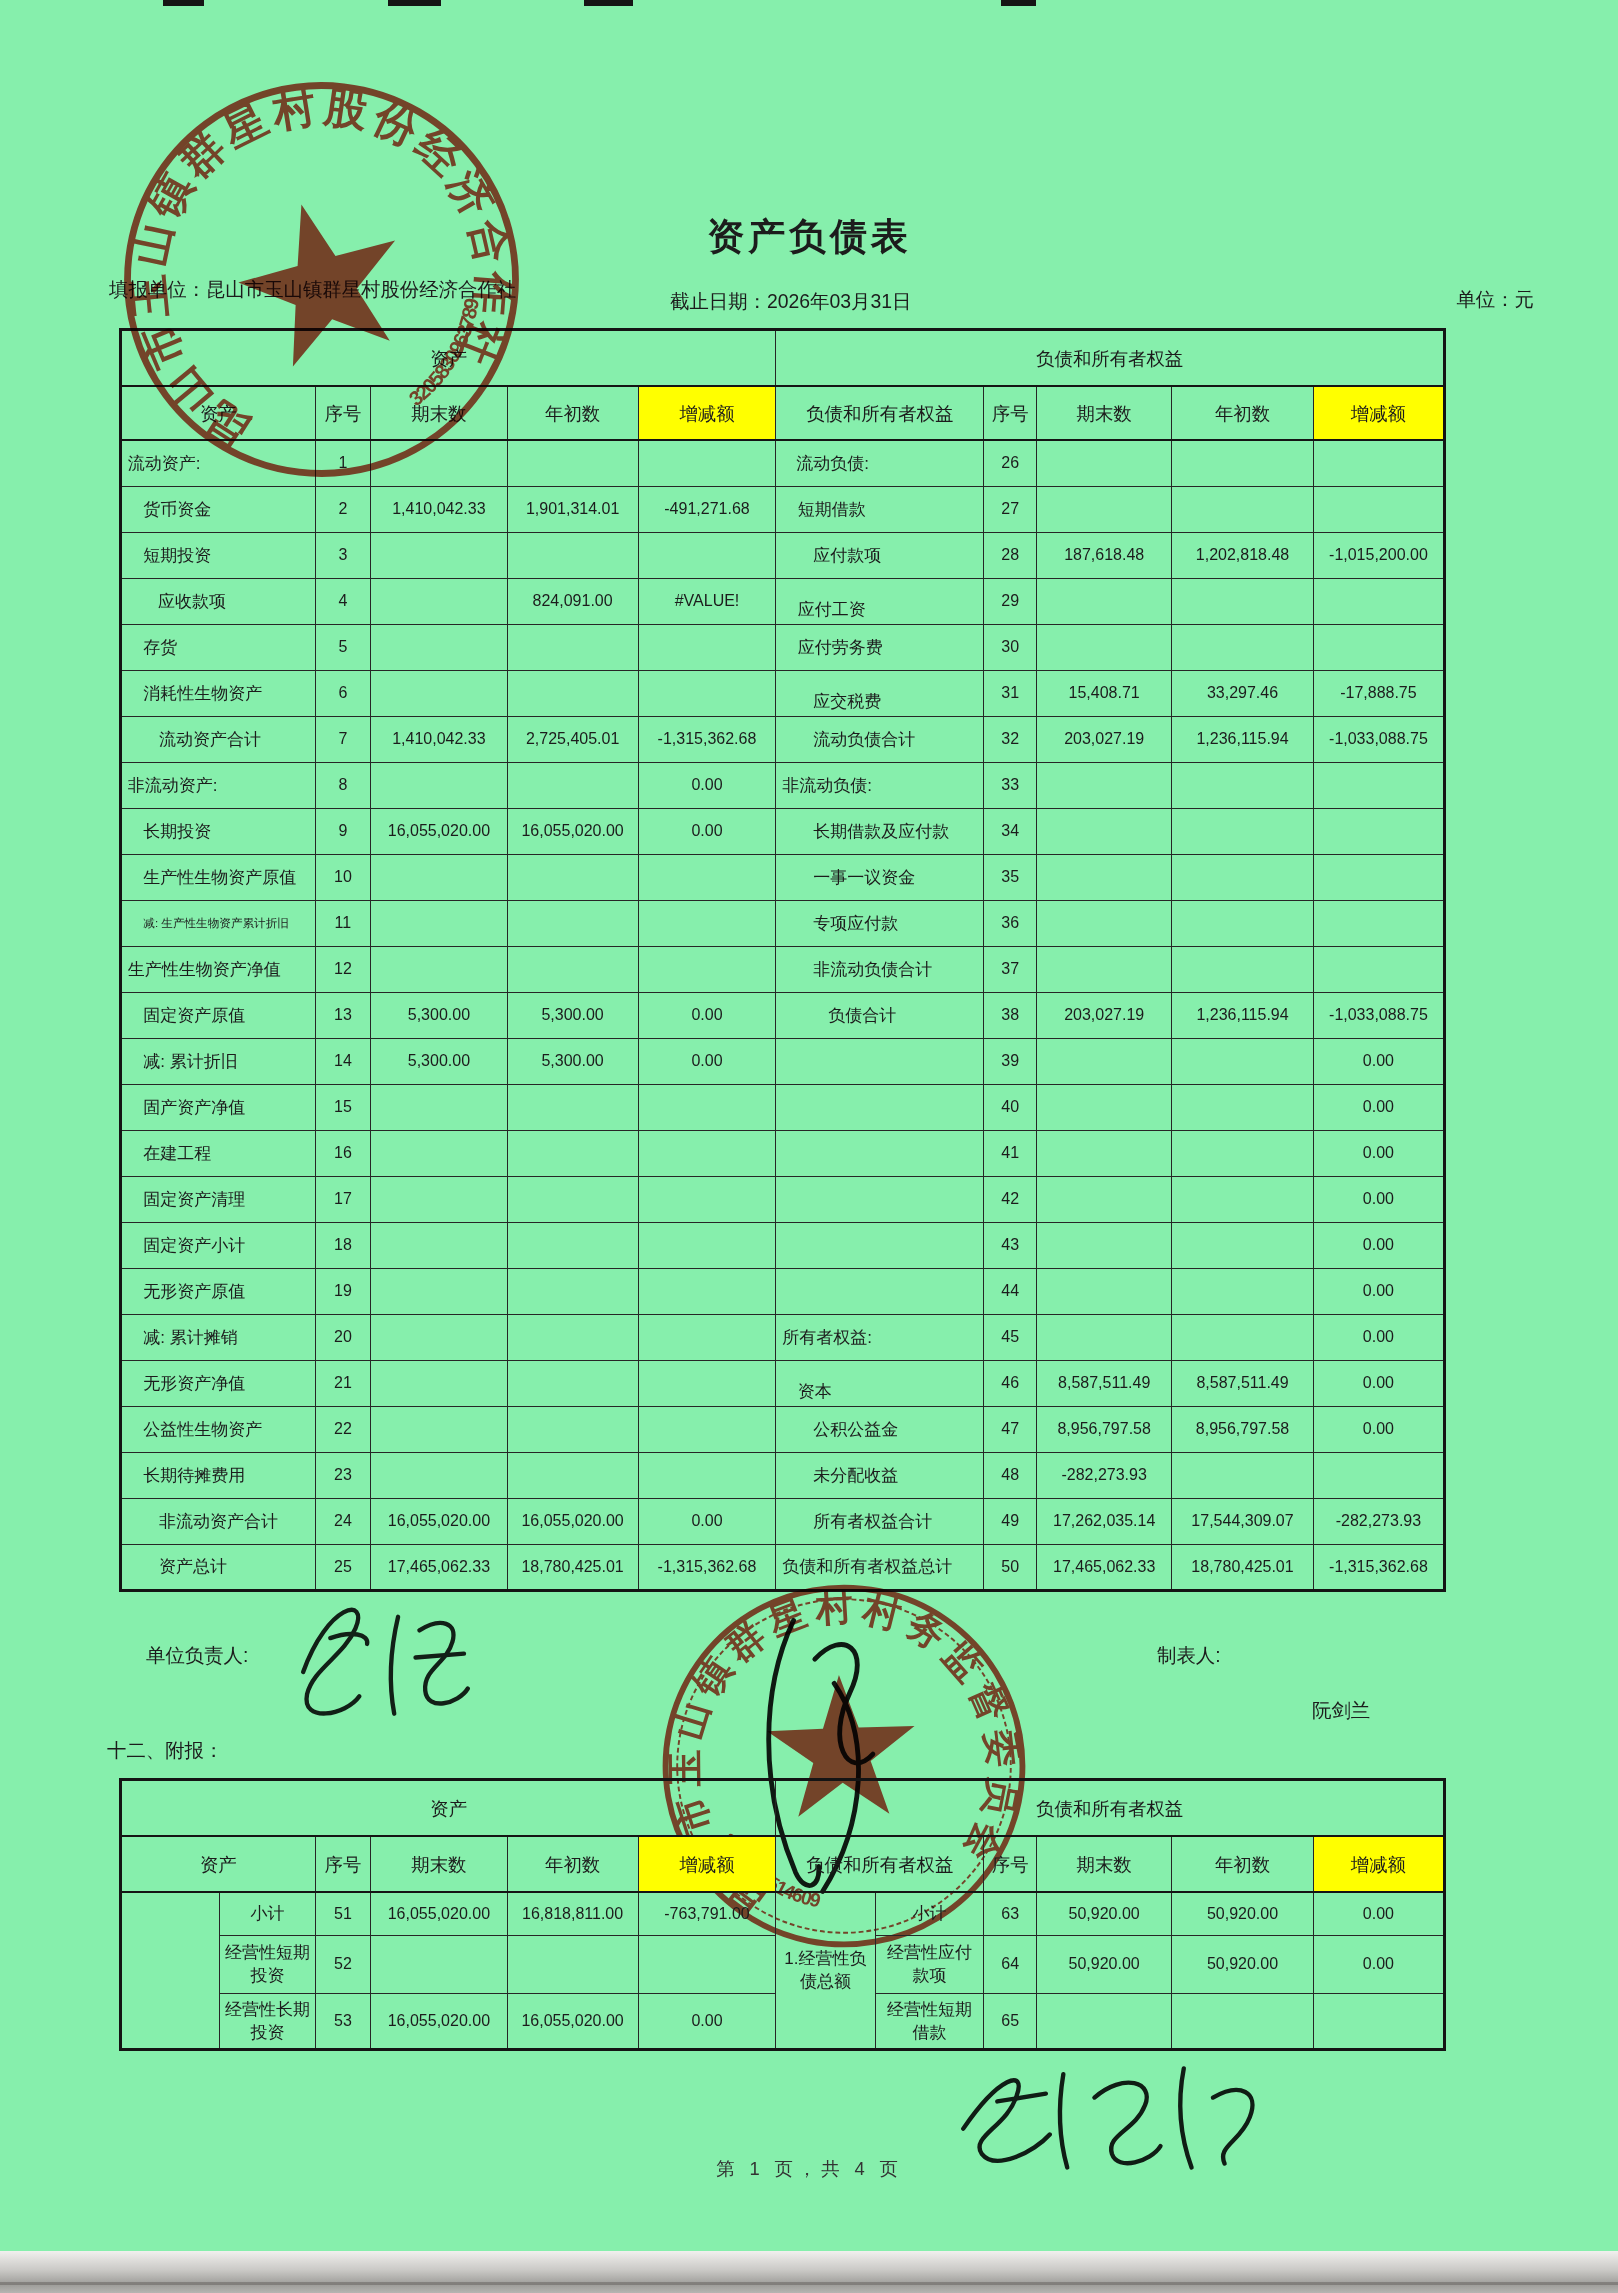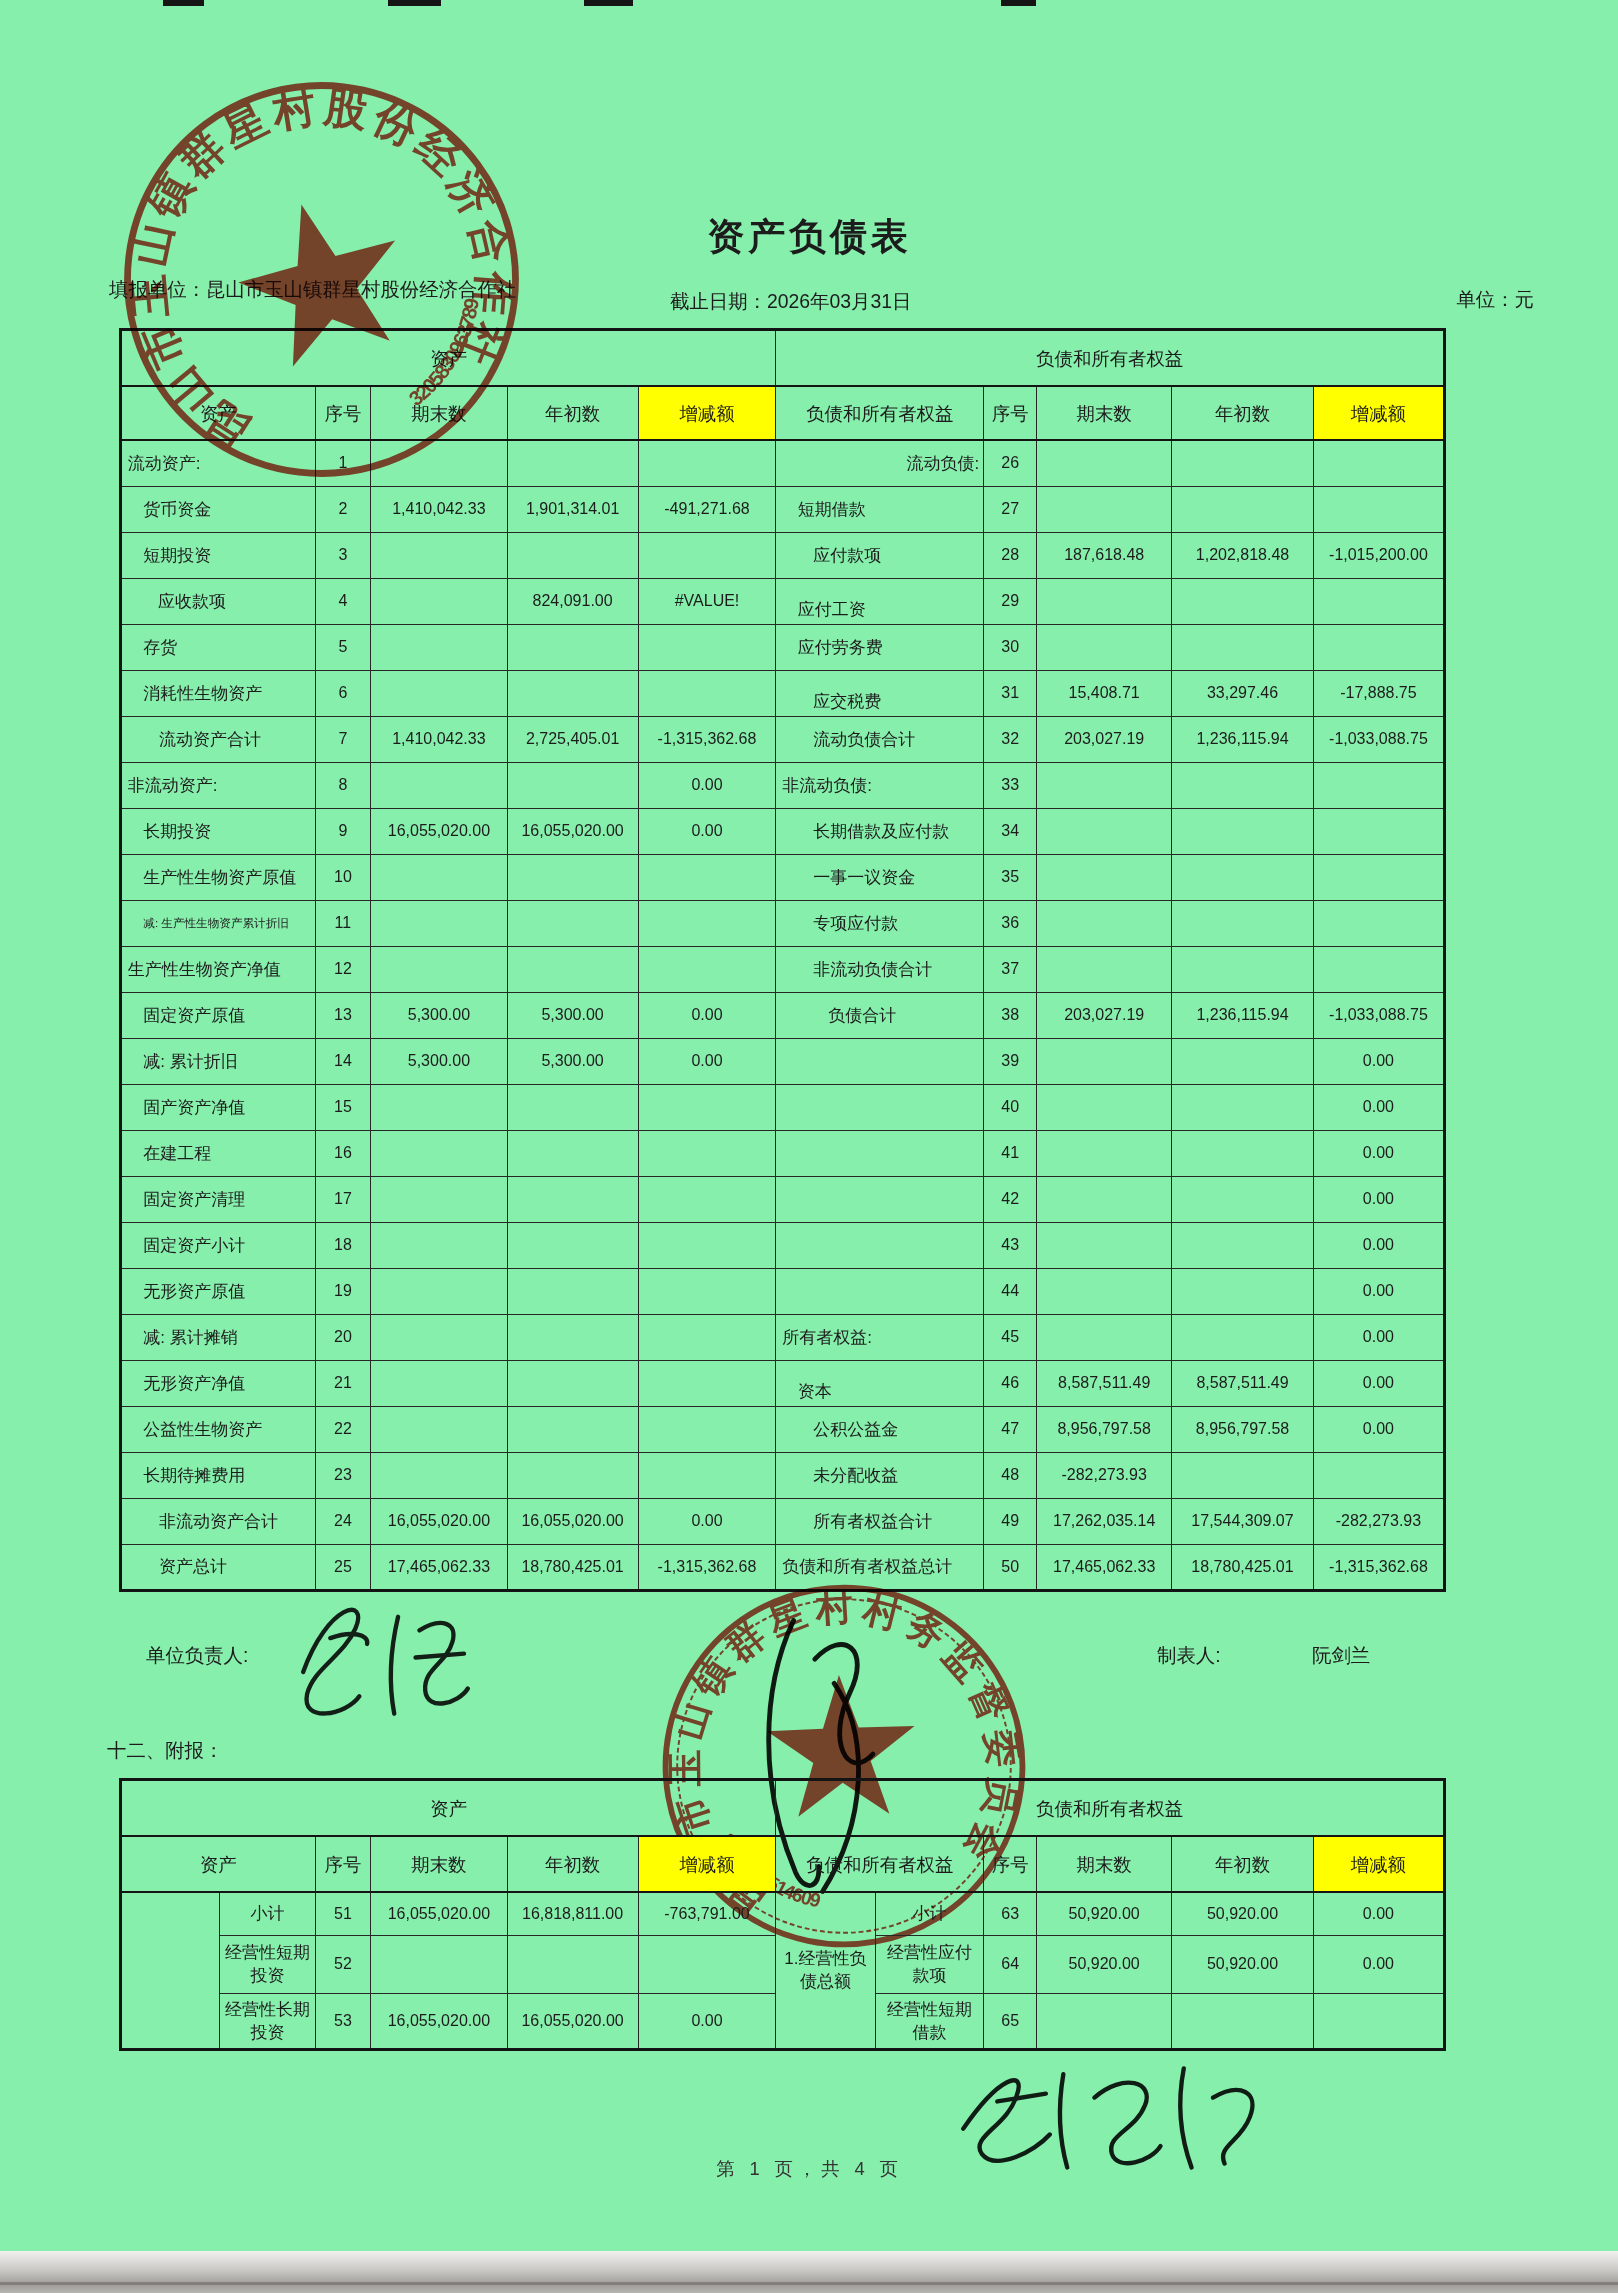--- a/index.html
+++ b/index.html
@@ -77,21 +77,21 @@
         <th class="hl">增减额</th>
       </tr>
     </thead>
     <tbody id="main-tbody">
         <tr>
           <td class="lbl" style="padding-left: 5.8px;">流动资产:</td>
           <td class="num">1</td>
           <td class="num"></td>
           <td class="num"></td>
           <td class="num"></td>
-          <td class="lbl" style="padding-left: 20px; text-align: right;">流动负债:</td>
+          <td class="lbl" style="padding-left: 20px;">流动负债:</td>
           <td class="num">26</td>
           <td class="num"></td>
           <td class="num"></td>
           <td class="num"></td>
         </tr>
         <tr>
           <td class="lbl" style="padding-left: 21.3px;">货币资金</td>
           <td class="num">2</td>
           <td class="num">1,410,042.33</td>
           <td class="num">1,901,314.01</td>
@@ -400,21 +400,21 @@
   <svg class="abs ink" style="left:274px;top:1580px;" width="223" height="155" viewBox="0 0 230 160">
     <g fill="none" stroke="#222" stroke-width="4.5" stroke-linecap="round">
       <path d="M30 95 C55 25 98 16 84 50 C72 78 40 92 34 118 C28 148 74 140 88 120"></path>
       <path d="M58 60 C80 52 98 56 96 66"></path>
       <path d="M128 38 C120 72 118 106 124 138"></path>
       <path d="M150 52 C172 38 190 44 184 64 C178 86 154 92 156 114 C158 136 190 128 200 112"></path>
       <path d="M146 80 L196 76"></path>
     </g>
   </svg>
   <span class="abs sig-label" style="left:1157px;top:1642px;">制表人:</span>
-  <span class="abs sig-label" style="left:1312px;top:1642px;">阮剑兰</span>
+  <span class="abs sig-label" style="left:1312px;top:1697px;">阮剑兰</span>
 
   <svg class="abs stamp" style="left:652px;top:1574px;" width="384" height="384" viewBox="-198 -198 396 396">
     <g transform="rotate(-10)">
       <circle r="184" fill="none" stroke="#d8382b" stroke-width="6"></circle>
       <circle r="172" fill="none" stroke="#d8382b" stroke-width="2" stroke-dasharray="5 3"></circle>
       <path id="arcTop2" d="M -97 116 A 151 151 0 1 1 97 116" fill="none"></path>
       <text fill="#d8382b" font-size="38" font-weight="bold" font-family="Liberation Serif,serif">
         <textPath href="#arcTop2" textLength="726">昆山市玉山镇群星村村务监督委员会</textPath>
       </text>
       <path id="arcNum2" d="M -139 52 A 148 148 0 0 0 -54 138" fill="none"></path>

